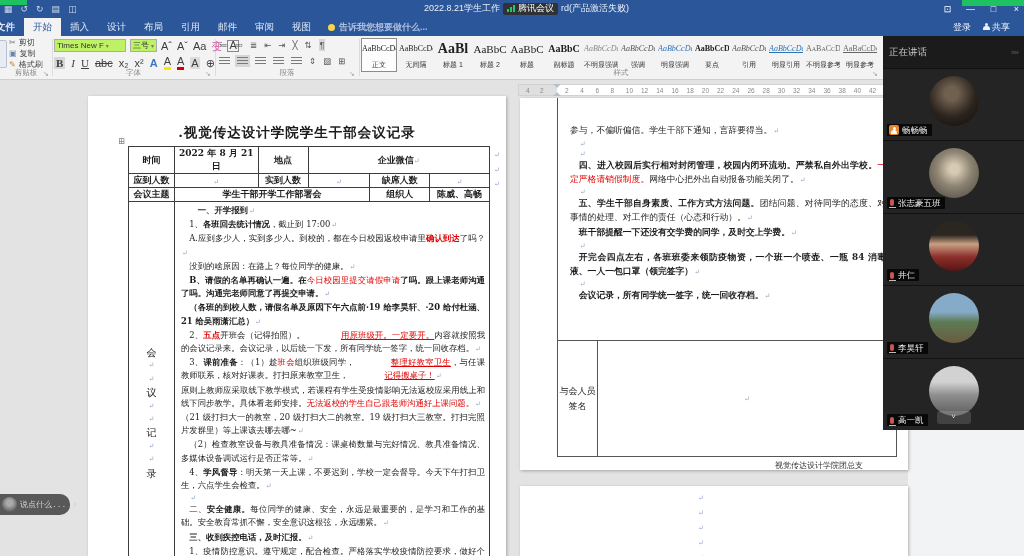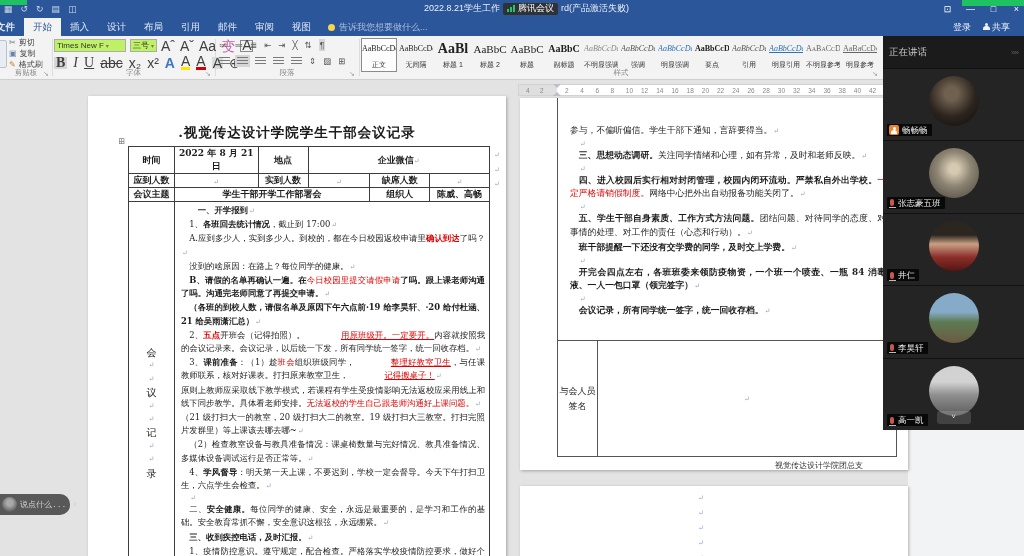--- a/index.html
+++ b/index.html
@@ -18,42 +18,42 @@
   .winctl{position:absolute;right:-4px;top:0;height:18px;display:flex;z-index:60;}
   .winbtn{width:23px;text-align:center;font-size:9px;line-height:18px;color:#fff;}
   .gstrip{position:absolute;background:#1fc261;z-index:70;}
   .gleft{left:0;top:0;width:27px;height:5px;}
   .gright{left:962px;top:0;width:62px;height:6px;}
   
   .tabsrow{position:absolute;left:0;top:18px;right:0;height:18px;background:#2b579a;display:flex;align-items:stretch;color:#dfe7f5;font-size:9.5px;z-index:20;}
   .tab{padding:0 9px;display:flex;align-items:center;white-space:nowrap;}
   .tab.file{margin-left:-13px;font-weight:bold;}
   .tab.active{background:#f3f3f3;color:#2b579a;}
-  .tellme{display:flex;align-items:center;gap:4px;padding:0 8px;color:#aebdde;font-size:9px;white-space:nowrap;}
+  .tellme{display:flex;align-items:center;gap:4px;padding:0 8px;color:#aebdde;font-size:9px;white-space:nowrap;font-weight:bold;}
   .bulb{width:7px;height:7px;border-radius:50%;background:#f8d64b;flex:none;}
   .tabsright{margin-left:auto;display:flex;align-items:center;gap:12px;padding-right:14px;font-size:9px;color:#eef2fa;}
   .person{display:inline-block;width:7px;height:7px;position:relative;margin-right:2px;}
   .person:before{content:"";position:absolute;left:2px;top:0;width:3px;height:3px;border-radius:50%;background:#eef2fa;}
   .person:after{content:"";position:absolute;left:0;top:3.5px;width:7px;height:3.5px;border-radius:3px 3px 0 0;background:#eef2fa;}
   
   .ribbon{position:absolute;left:0;top:36px;right:0;height:44px;background:#f3f3f3;border-bottom:1px solid #cfcfcf;z-index:10;}
   .gsep{position:absolute;top:3px;bottom:3px;width:1px;background:#dcdcdc;}
   .glabel{position:absolute;bottom:1px;font-size:7.5px;color:#8a8a8a;text-align:center;white-space:nowrap;}
   .launcher{position:absolute;bottom:1px;font-size:7px;color:#9a9a9a;}
   .pastepart{position:absolute;left:-6px;top:4px;width:13px;height:28px;background:#e9edf3;border:1px solid #b9c2d0;border-radius:2px;}
   .clipstack{position:absolute;left:9px;top:2px;display:flex;flex-direction:column;gap:1px;}
   .clipbtn{display:flex;align-items:center;gap:3px;font-size:8px;color:#444;line-height:10px;white-space:nowrap;}
   .clipbtn .ig{font-size:8px;}
   .ig.cut{color:#777}.ig.copy{color:#6b83a8}.ig.painter{color:#c6872f}
   .fontrow1{position:absolute;left:54px;top:3px;display:flex;align-items:center;gap:4px;}
   .fontrow2{position:absolute;left:54px;top:19px;display:flex;align-items:center;gap:6px;}
   .dd{height:13px;background:#bef264;border:1px solid #ababab;font-size:8px;color:#333;display:flex;align-items:center;padding:0 2px;gap:2px;white-space:nowrap;overflow:hidden;}
   .dd .caret{font-size:6px;color:#777;}
   .ddname{width:72px;}.ddsize{width:27px;}
-  .ric{font-size:14px;color:#404040;line-height:12px;white-space:nowrap;}
+  .ric{font-size:11px;color:#404040;line-height:12px;white-space:nowrap;}
   .ric.b{font-weight:bold;font-family:"Liberation Serif",serif;background:#d6d6d6;padding:0 2px;}
   .ric.i{font-style:italic;font-family:"Liberation Serif",serif;}
   .ric.u{text-decoration:underline;font-family:"Liberation Serif",serif;}
   .ric.strike{text-decoration:line-through;}
   .ric.boxed{border:1px solid #888;padding:0 1px;line-height:9px;}
   .ric.fx{color:#3f76c4;font-weight:bold;}
   .ric.hlbar{border-bottom:3px solid #ffe400;}
   .ric.fcbar{border-bottom:3px solid #d40000;}
   .ric.shade{background:#dcdcdc;padding:0 1px;}
   .ric.pink{color:#c65fa0;}
@@ -456,21 +456,20 @@
       </tr>
     </tbody>
       </table>
   </div>
 
   <div class="page pageR">
     <div class="rtable">
       <div class="rupper" id="right-body">
           <p class="para ind0"><span class="sg-n">参与，不偏听偏信。学生干部下通知，言辞要得当。</span><span class="pmark">↵</span></p>
           <p class="para ind1 blank"><span class="pmark">↵</span></p>
-          <p class="para ind1"><span class="sg-b">三、思想动态调研。</span><span class="sg-n">关注同学情绪和心理，如有异常，及时和老师反映。</span><span class="pmark">↵</span></p>
           <p class="para ind1 blank"><span class="pmark">↵</span></p>
           <p class="para ind1"><span class="sg-b">四、进入校园后实行相对封闭管理，校园内闭环流动。严禁私自外出学校。</span><span class="sg-r">一定严格请销假制度。</span><span class="sg-n">网络中心把外出自动报备功能关闭了。</span><span class="pmark">↵</span></p>
           <p class="para ind1 blank"><span class="pmark">↵</span></p>
           <p class="para ind1"><span class="sg-b">五、学生干部自身素质、工作方式方法问题。</span><span class="sg-n">团结问题、对待同学的态度、对事情的处理、对工作的责任（心态和行动）。</span><span class="pmark">↵</span></p>
           <p class="para ind1"><span class="sg-b">班干部提醒一下还没有交学费的同学，及时交上学费。</span><span class="pmark">↵</span></p>
           <p class="para ind1 blank"><span class="pmark">↵</span></p>
           <p class="para ind1"><span class="sg-b">开完会四点左右，各班班委来领防疫物资，一个班一个喷壶、一瓶 84 消毒液、一人一包口罩（领完签字）</span><span class="pmark">↵</span></p>
           <p class="para ind1 blank"><span class="pmark">↵</span></p>
           <p class="para ind1"><span class="sg-b">会议记录，所有同学统一签字，统一回收存档。</span><span class="pmark">↵</span></p>
         </div>

